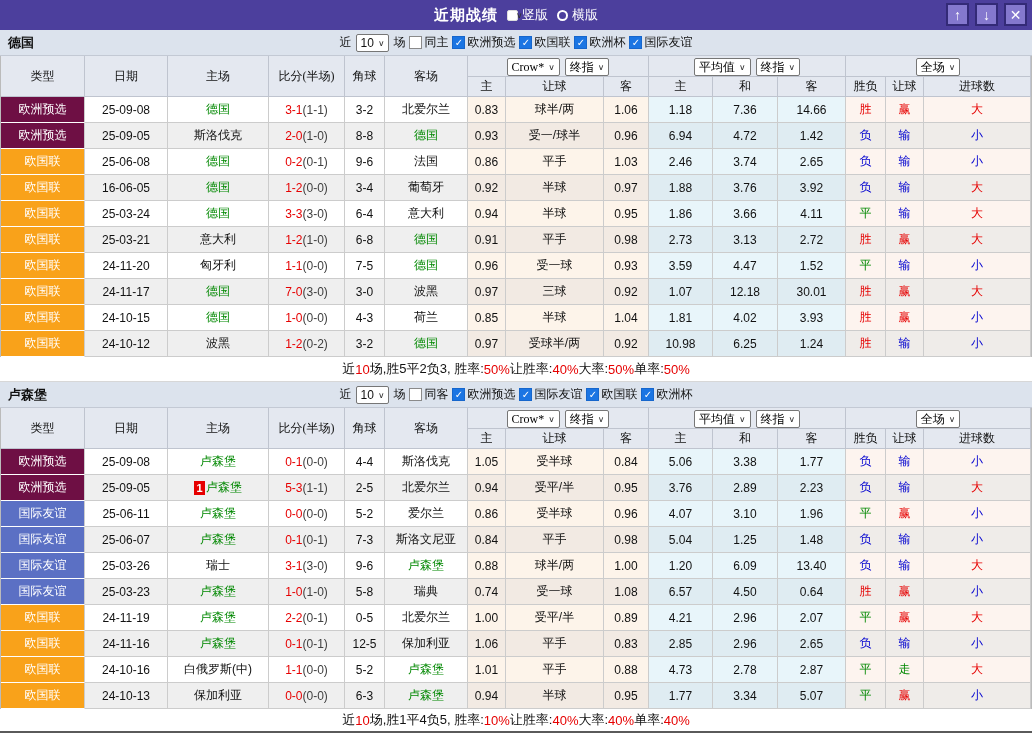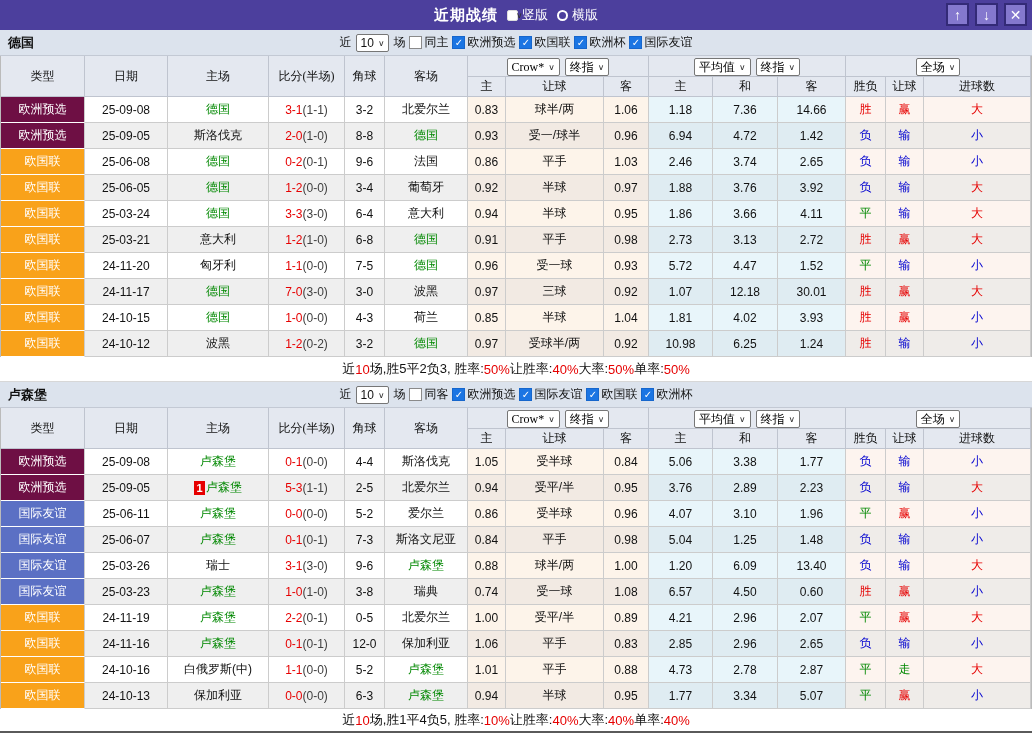--- a/index.html
+++ b/index.html
@@ -233,21 +233,21 @@
           <div class="c odds">1.03</div>
           <div class="c avg">2.46</div>
           <div class="c avg">3.74</div>
           <div class="c avg">2.65</div>
           <div class="c res" style="color: rgb(0, 0, 208);">负</div>
           <div class="c res" style="color: rgb(0, 0, 208);">输</div>
           <div class="c res" style="color: rgb(0, 0, 208);">小</div>
         </div>
         <div class="trow even">
           <div class="c type" style="background: rgb(249, 162, 26);">欧国联</div>
-          <div class="c plain">25-06-05</div>
+          <div class="c plain">16-06-05</div>
           <div class="c plain">
             <span class="green">德国</span>
           </div>
           <div class="c plain">
             <span class="scorered">1-2</span>
             <span class="half">(0-0)</span>
           </div>
           <div class="c plain">3-4</div>
           <div class="c plain">
             <span>葡萄牙</span>
@@ -320,21 +320,21 @@
             <span class="scorered">1-1</span>
             <span class="half">(0-0)</span>
           </div>
           <div class="c plain">7-5</div>
           <div class="c plain">
             <span class="green">德国</span>
           </div>
           <div class="c odds">0.96</div>
           <div class="c odds">受一球</div>
           <div class="c odds">0.93</div>
-          <div class="c avg">5.72</div>
+          <div class="c avg">3.59</div>
           <div class="c avg">4.47</div>
           <div class="c avg">1.52</div>
           <div class="c res" style="color: rgb(0, 136, 0);">平</div>
           <div class="c res" style="color: rgb(0, 0, 208);">输</div>
           <div class="c res" style="color: rgb(0, 0, 208);">小</div>
         </div>
         <div class="trow even">
           <div class="c type" style="background: rgb(249, 162, 26);">欧国联</div>
           <div class="c plain">24-11-17</div>
           <div class="c plain">
@@ -616,30 +616,30 @@
         <div class="trow even">
           <div class="c type" style="background: rgb(91, 112, 196);">国际友谊</div>
           <div class="c plain">25-03-23</div>
           <div class="c plain">
             <span class="green">卢森堡</span>
           </div>
           <div class="c plain">
             <span class="scorered">1-0</span>
             <span class="half">(1-0)</span>
           </div>
-          <div class="c plain">3-8</div>
+          <div class="c plain">5-8</div>
           <div class="c plain">
             <span>瑞典</span>
           </div>
           <div class="c odds">0.74</div>
           <div class="c odds">受一球</div>
           <div class="c odds">1.08</div>
           <div class="c avg">6.57</div>
           <div class="c avg">4.50</div>
-          <div class="c avg">0.60</div>
+          <div class="c avg">0.64</div>
           <div class="c res" style="color: rgb(230, 0, 0);">胜</div>
           <div class="c res" style="color: rgb(230, 0, 0);">赢</div>
           <div class="c res" style="color: rgb(0, 0, 208);">小</div>
         </div>
         <div class="trow odd">
           <div class="c type" style="background: rgb(249, 162, 26);">欧国联</div>
           <div class="c plain">24-11-19</div>
           <div class="c plain">
             <span class="green">卢森堡</span>
           </div>
@@ -664,21 +664,21 @@
         <div class="trow even">
           <div class="c type" style="background: rgb(249, 162, 26);">欧国联</div>
           <div class="c plain">24-11-16</div>
           <div class="c plain">
             <span class="green">卢森堡</span>
           </div>
           <div class="c plain">
             <span class="scorered">0-1</span>
             <span class="half">(0-1)</span>
           </div>
-          <div class="c plain">12-0</div>
+          <div class="c plain">12-5</div>
           <div class="c plain">
             <span>保加利亚</span>
           </div>
           <div class="c odds">1.06</div>
           <div class="c odds">平手</div>
           <div class="c odds">0.83</div>
           <div class="c avg">2.85</div>
           <div class="c avg">2.96</div>
           <div class="c avg">2.65</div>
           <div class="c res" style="color: rgb(0, 0, 208);">负</div>

